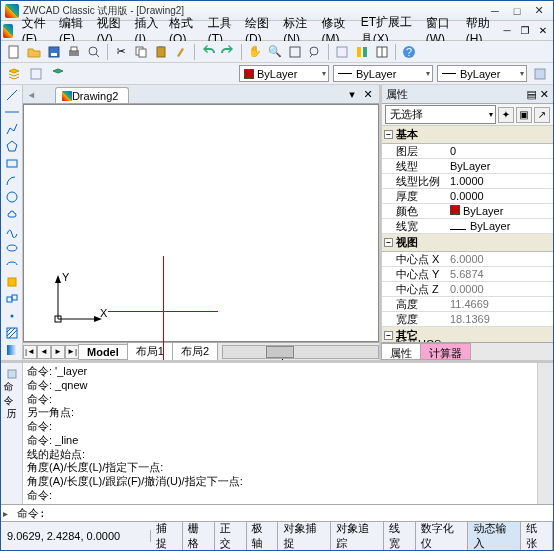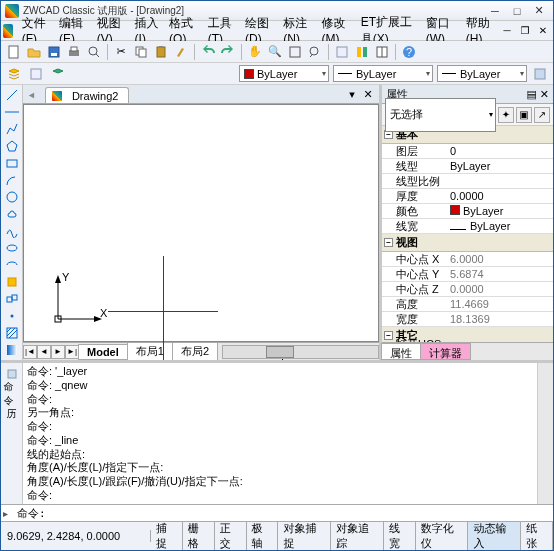--- a/index.html
+++ b/index.html
@@ -19,21 +19,21 @@
 .tsep{width:1px;height:16px;background:#b8b8b8;margin:0 2px}
 .layerbar{background:#eef2f8;height:22px;display:flex;align-items:center;padding:0 4px;gap:4px;border-bottom:1px solid #d0d0d0}
 .layersel{border:1px solid #999;background:#fff;height:17px;padding:0 14px 0 4px;display:flex;align-items:center;font-size:11px;position:relative;cursor:pointer}
 .layersel::after{content:"▾";position:absolute;right:2px;font-size:8px;color:#555}
 .swatch{width:10px;height:10px;border:1px solid #444;display:inline-block;margin-right:3px}
 .main{flex:1;display:flex;overflow:hidden}
 .ltools{width:22px;background:#eef2f8;border-right:1px solid #c8c8c8;display:flex;flex-direction:column;align-items:center;padding-top:2px;gap:1px}
 .ltools .tbtn{width:18px;height:18px}
 .center{flex:1;display:flex;flex-direction:column;overflow:hidden}
 .doctab{height:19px;background:#e3e9f1;display:flex;align-items:flex-end;padding:0 4px;border-bottom:1px solid #aaa}
-.doctab .tab{background:#fff;border:1px solid #aaa;border-bottom:none;padding:2px 10px 1px 6px;font-size:11px;border-radius:3px 3px 0 0;display:flex;align-items:center;gap:10px;margin-left:9px}
+.doctab .tab{background:#fff;border:1px solid #aaa;border-bottom:none;padding:2px 10px 1px 6px;font-size:11px;border-radius:3px 3px 0 0;display:flex;align-items:center;gap:0;margin-left:19px}
 .doctab .tab .logo{width:10px;height:10px;background:linear-gradient(45deg,#d00,#fb0 50%,#3a7 50%,#06c);border-radius:1px}
 .doctab .navbtns{margin-left:auto;display:flex;gap:2px;align-items:center;font-size:10px;padding-bottom:2px}
 .doctab .navbtns span{width:14px;height:14px;display:flex;align-items:center;justify-content:center;cursor:pointer}
 .canvas{flex:1;background:#fff;position:relative;border:1px solid #888;margin:0}
 .cross1{position:absolute;left:139px;top:206px}
 .cross1 .h{position:absolute;width:110px;height:1px;background:#c00;left:-55px;top:0}
 .cross1 .v{position:absolute;width:1px;height:110px;background:#c00;left:0;top:-55px}
 .cross2{position:absolute;left:258px;top:266px}
 .cross2 .v{position:absolute;width:1px;height:30px;background:#000;left:0;top:-15px}
 .ucs{position:absolute;left:30px;bottom:16px;font-size:10px}
@@ -43,21 +43,21 @@
 .modeltabs .nav span{width:14px;height:14px;border:1px solid #aaa;display:flex;align-items:center;justify-content:center;font-size:8px;cursor:pointer;background:#f5f5f5}
 .modeltabs .mt{padding:1px 8px;border:1px solid #aaa;background:#fff;cursor:pointer;margin-left:-1px}
 .modeltabs .mt.active{background:#fff;font-weight:bold}
 .modeltabs .scrolltrack{flex:1;height:14px;background:#e0e0e0;border:1px solid #aaa;margin-left:4px;position:relative}
 .modeltabs .thumb{position:absolute;height:100%;background:#c8c8c8;border:1px solid #888}
 .rside{width:174px;background:#f5f5f5;border-left:3px solid #c8c8c8;display:flex;flex-direction:column}
 .rside .hdr{height:19px;background:#e3e9f1;display:flex;align-items:center;padding:0 4px;border-bottom:1px solid #aaa;font-size:11px}
 .rside .hdr .xbtn{margin-left:auto;display:flex;gap:3px;font-size:10px}
 .rside .hdr .xbtn span{cursor:pointer}
 .rside .selrow{height:22px;display:flex;align-items:center;padding:0 3px;gap:2px;border-bottom:1px solid #ccc}
-.rside .selrow .sel{flex:1;border:1px solid #888;background:#fff;height:34px;padding:0 14px 0 4px;position:relative;font-size:11px;display:flex;align-items:center}
+.rside .selrow .sel{flex:1;border:1px solid #888;background:#fff;height:19px;padding:0 14px 0 4px;position:relative;font-size:11px;display:flex;align-items:center}
 .rside .selrow .sel::after{content:"▾";position:absolute;right:2px;font-size:8px}
 .rside .selrow .ib{width:16px;height:16px;border:1px solid #aaa;display:flex;align-items:center;justify-content:center;cursor:pointer;font-size:10px;background:#f0f0f0}
 .props{flex:1;overflow:auto;background:#fff;font-size:11px}
 .props .grp{background:#ece9d8;padding:1px 2px;border-bottom:1px solid #bbb;font-weight:bold;display:flex;align-items:center;gap:3px}
 .props .grp .exp{width:9px;height:9px;border:1px solid #888;display:flex;align-items:center;justify-content:center;font-size:8px;line-height:1;background:#fff}
 .props .row{display:flex;border-bottom:1px solid #ddd;height:15px;align-items:center}
 .props .row .k{width:66px;padding-left:14px;color:#000}
 .props .row .v{flex:1;color:#777;padding-left:2px}
 .props .row .v.dark{color:#000}
 .rside .btabs{height:18px;display:flex;border-top:1px solid #aaa;background:#e8e8e8}
@@ -420,20 +420,21 @@
       <div class="row">
           <div class="k">图层</div>
           <div class="v dark">0</div>
         </div>
       <div class="row">
           <div class="k">线型</div>
           <div class="v dark">ByLayer</div>
         </div>
       <div class="row">
           <div class="k">线型比例</div>
+          <div class="v dark">1.0000</div>
         </div>
       <div class="row">
           <div class="k">厚度</div>
           <div class="v dark">0.0000</div>
         </div>
       <div class="row">
           <div class="k">颜色</div>
           <div class="v dark"><span class="swatch sred"></span><span>ByLayer</span></div>
         </div>
       <div class="row">

